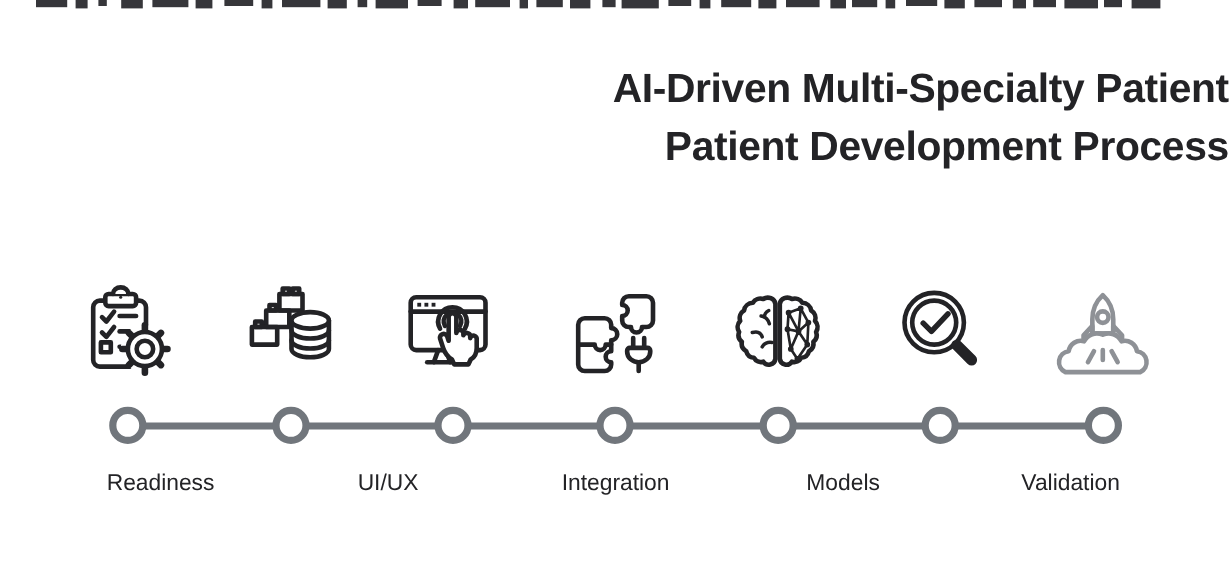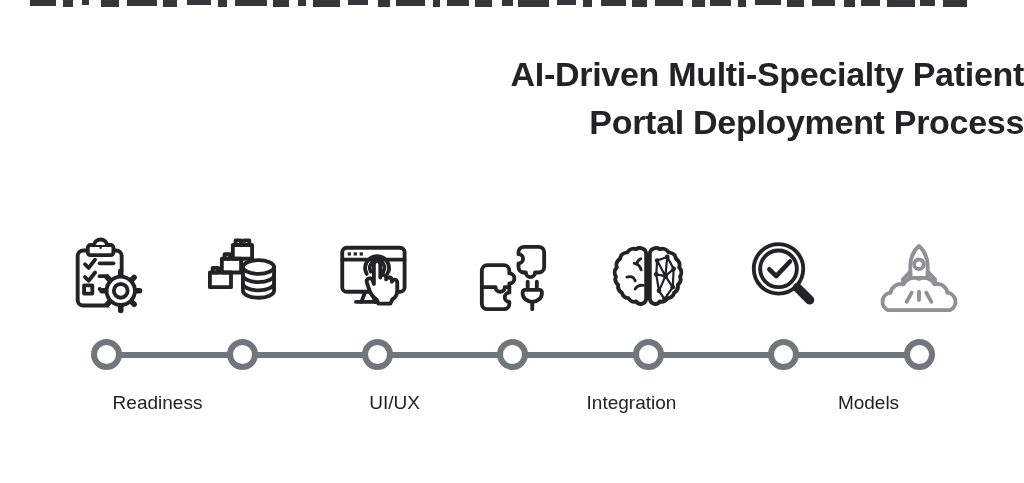--- a/index.html
+++ b/index.html
@@ -68,21 +68,21 @@
     <i style="width: 26px; height: 5px; margin-right: 6px;"></i>
     <i style="width: 17px; height: 7px; margin-right: 8px;"></i>
     <i style="width: 23px; height: 6px; margin-right: 9px;"></i>
     <i style="width: 11px; height: 7px; margin-right: 6px;"></i>
     <i style="width: 19px; height: 6px; margin-right: 7px;"></i>
     <i style="width: 28px; height: 7px; margin-right: 5px;"></i>
     <i style="width: 15px; height: 6px; margin-right: 8px;"></i>
     <i style="width: 24px; height: 7px; margin-right: 0px;"></i>
   </div>
 
-<h1 class="title"><span>AI-Driven Multi-Specialty Patient</span><br><span>Portal Deployment Process</span></h1>
+<h1 class="title"><span>AI-Driven Multi-Specialty Patient</span><br><span>Patient Development Process</span></h1>
 
 <div class="row icons-row">
 
   <div class="cell">
     <svg viewBox="0 0 96 96" fill="none" stroke="currentColor" stroke-width="4.2" stroke-linecap="round" stroke-linejoin="round">
       <rect x="16" y="18" width="48" height="60" rx="6"></rect>
       <rect x="27" y="12" width="28" height="11" rx="3" fill="#fff"></rect>
       <path d="M34,12 a7,6 0 0 1 14,0" fill="#fff"></path>
       <circle cx="41" cy="15" r="1.4" fill="currentColor" stroke="none"></circle>
       <path d="M24,33 l4,4 7,-9"></path>
@@ -230,13 +230,16 @@
     </div>
   <div class="cell">
       <span class="lbl">UI/UX</span>
     </div>
   <div class="cell">
       <span class="lbl">Integration</span>
     </div>
   <div class="cell">
       <span class="lbl">Models</span>
     </div>
+  <div class="cell">
+      <span class="lbl">Validation</span>
+    </div>
 </div>
 
 </body></html>

